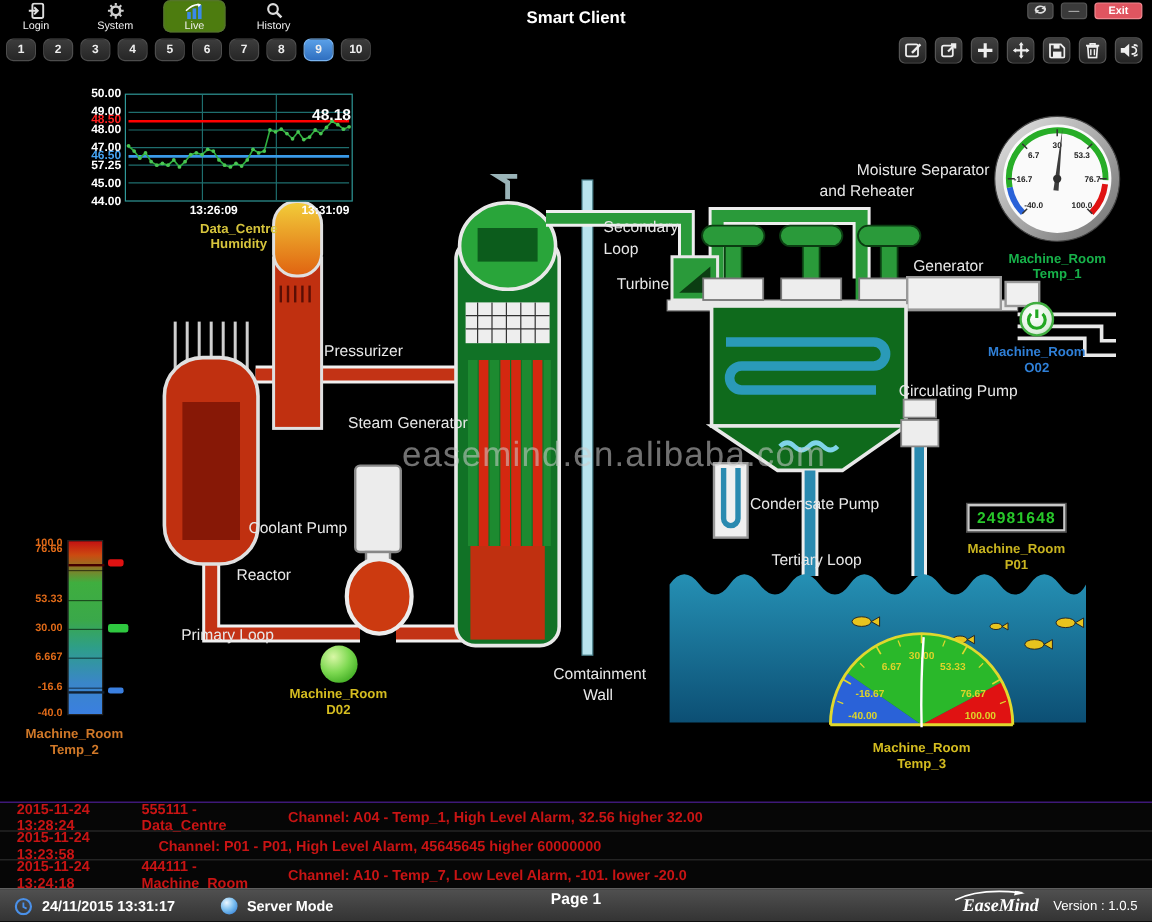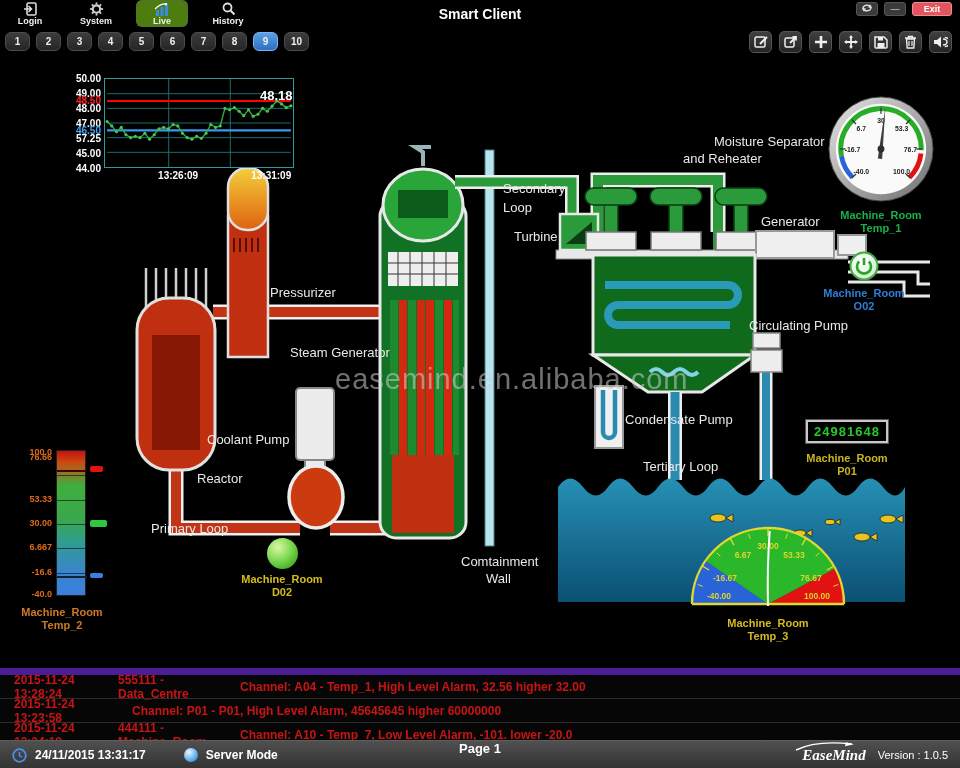--- a/index.html
+++ b/index.html
@@ -6,21 +6,21 @@
   html,body { background:#111; }
   body { font-family:"Liberation Sans","DejaVu Sans",sans-serif; }
   .screen { position:relative; width:960px; height:768px; background:#000; overflow:hidden; }
 
   
   .titlebar { position:absolute; left:0; top:0; width:960px; height:28px; background:#000; }
   .nav { position:absolute; left:4px; top:0; display:flex; gap:14px; }
   .nav-btn { width:52px; height:27px; display:flex; flex-direction:column; align-items:center; justify-content:flex-start; border-radius:6px; cursor:pointer; }
   .nav-btn.active { background:#4d7c0f; box-shadow:inset 0 0 2px #666; }
   .nav-btn svg { margin-top:2px; }
-  .nav-label { font-size:9px; font-weight:bold; color:#f0f0f0; line-height:10px;text-align:center; }
+  .nav-label { font-size:9px; font-weight:normal; color:#f0f0f0; line-height:10px;text-align:center; }
   .app-title { position:absolute; left:0; right:0; top:6px; text-align:center; color:#fff; font-size:14px; font-weight:bold; }
   .win-controls { position:absolute; right:8px; top:2px; display:flex; gap:6px; align-items:center; }
   .win-btn { width:22px; height:14px; background:#3a3a3a; border:1px solid #555; border-radius:3px; color:#ddd; font-size:9px; line-height:12px; text-align:center; cursor:pointer; }
   .win-btn.exit { width:40px; background:#e05560; border-color:#f08890; color:#fff; font-weight:bold; }
 
   
   .tabrow { position:absolute; left:0; top:28px; width:960px; height:30px; background:#000; }
   .tabs { position:absolute; left:5px; top:4px; display:flex; gap:6px; }
   .tab-btn { width:25px; height:19px; background:linear-gradient(#3c3c3c,#262626); border:1px solid #4d4d4d; border-radius:6px; color:#eee; font-size:10px; font-weight:bold; text-align:center; line-height:17px; cursor:pointer; }
   .tab-btn.active { background:linear-gradient(#5aa0e8,#2f6fc0); border-color:#7ab4f0; }
@@ -76,21 +76,21 @@
   .led-d02 { left:232px; top:480px; width:100px; text-align:center; }
   .led-dot { width:31px; height:31px; border-radius:50%; margin:0 auto;
     background:radial-gradient(circle at 35% 30%, #d9f7a6 0%, #7ed952 45%, #3aa81e 85%, #2a8814 100%); }
   .led-d02 .caption { color:#d4bc20; margin-top:4px; }
 
   
   .gauge3 { left:688px; top:466px; width:160px; }
   .gauge3 .caption { color:#d4bc20; margin-top:5px; }
 
   
-  .alarms { position:absolute; left:0; top:668px; width:960px; height:72px; background:#060606; border-top:7px solid #4c1d95; }
+  .alarms { position:absolute; left:0; top:668px; width:960px; height:72px; background:#060606; border-top:1px solid #4c1d95; }
   .alarm-row { height:24px; border-bottom:1px solid #2c2c2c; display:flex; align-items:center; color:#c81414; font-size:12px; font-weight:bold; }
   .al-time { padding-left:14px; width:118px; }
   .al-src { width:108px; }
   .al-msg { padding-left:14px; }
 
   
   .statusbar { position:absolute; left:0; top:740px; width:960px; height:28px;
     background:linear-gradient(#505050,#333333); border-top:1px solid #5e5e5e; color:#fff; }
   .sb-left { position:absolute; left:12px; top:0; height:28px; display:flex; align-items:center; gap:8px; }
   .sb-datetime { font-size:12px; font-weight:bold; }
@@ -498,20 +498,24 @@
               <circle cx="183.2" cy="29.3" r="1.6" fill="#49c553"></circle>
               <circle cx="188.0" cy="27.3" r="1.6" fill="#49c553"></circle>
             </g>
         </svg>
         <div class="trend-cur">48.18</div>
       </div>
       <div class="trend-xlabels">
         <span style="left:39%">13:26:09</span>
         <span style="left:88%">13:31:09</span>
       </div>
+      <div class="caption">
+        <div>Data_Centre</div>
+        <div>Humidity</div>
+      </div>
     </div>
 
     <div class="widget gauge1">
       <svg width="110" height="108" viewBox="0 0 112 110">
         <defs>
           <linearGradient id="bezel" x1="0" y1="0" x2="1" y2="1">
             <stop offset="0" stop-color="#e6e6e6"></stop>
               <stop offset="1" stop-color="#6e6e6e"></stop>
           </linearGradient>
         </defs>

